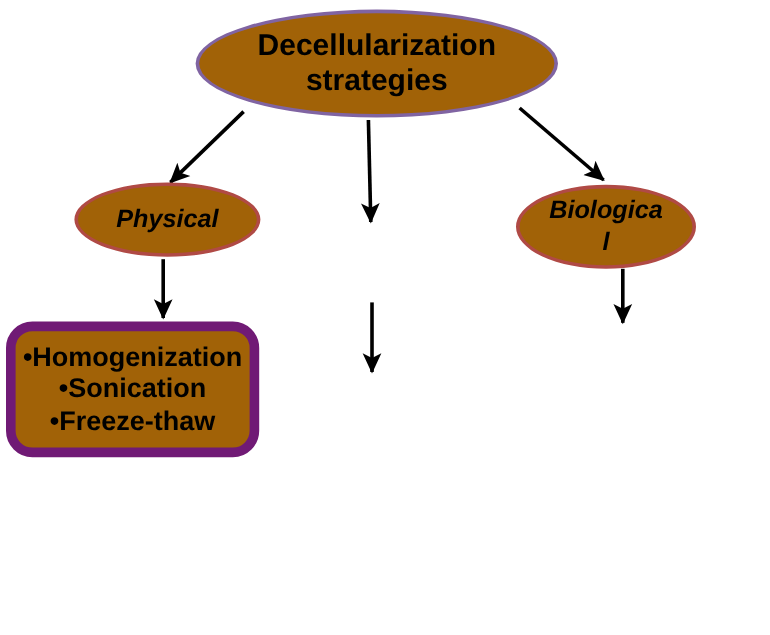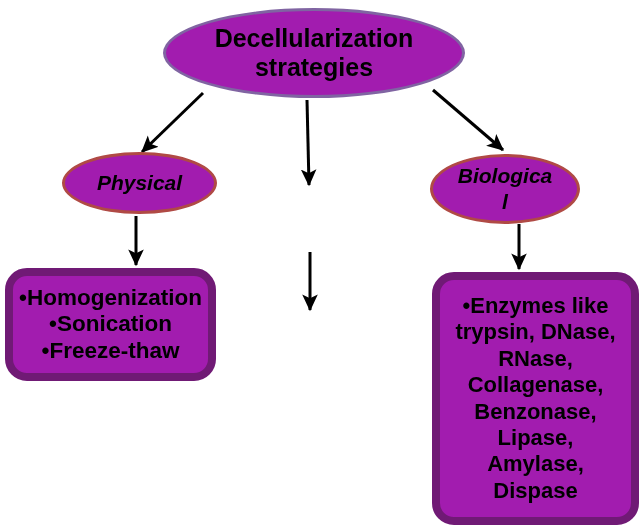--- a/index.html
+++ b/index.html
@@ -28,21 +28,21 @@
   }
   .node {
     position: absolute;
     box-sizing: border-box;
     display: flex;
     align-items: center;
     justify-content: center;
     text-align: center;
     color: #000000;
     font-weight: bold;
-    background: #a21caf;
+    background: #a16207;
   }
   
   .ellipse {
     border-radius: 50%;
     border-style: solid;
   }
   .ellipse-root {
     border-width: 3px;
     border-color: #8064a2;
   }
@@ -145,24 +145,14 @@
     <span class="node-text">Biological</span>
   </div>
 
   <div class="node rbox" id="box-physical">
     <span class="node-text">•Homogenization
 •Sonication
 •Freeze-thaw</span>
   </div>
 
 
-  <div class="node rbox" id="box-biological">
-    <span class="node-text">•Enzymes like
-trypsin, DNase,
-RNase,
-Collagenase,
-Benzonase,
-Lipase,
-Amylase,
-Dispase</span>
-  </div>
 
 </div>
 
 </body></html>

